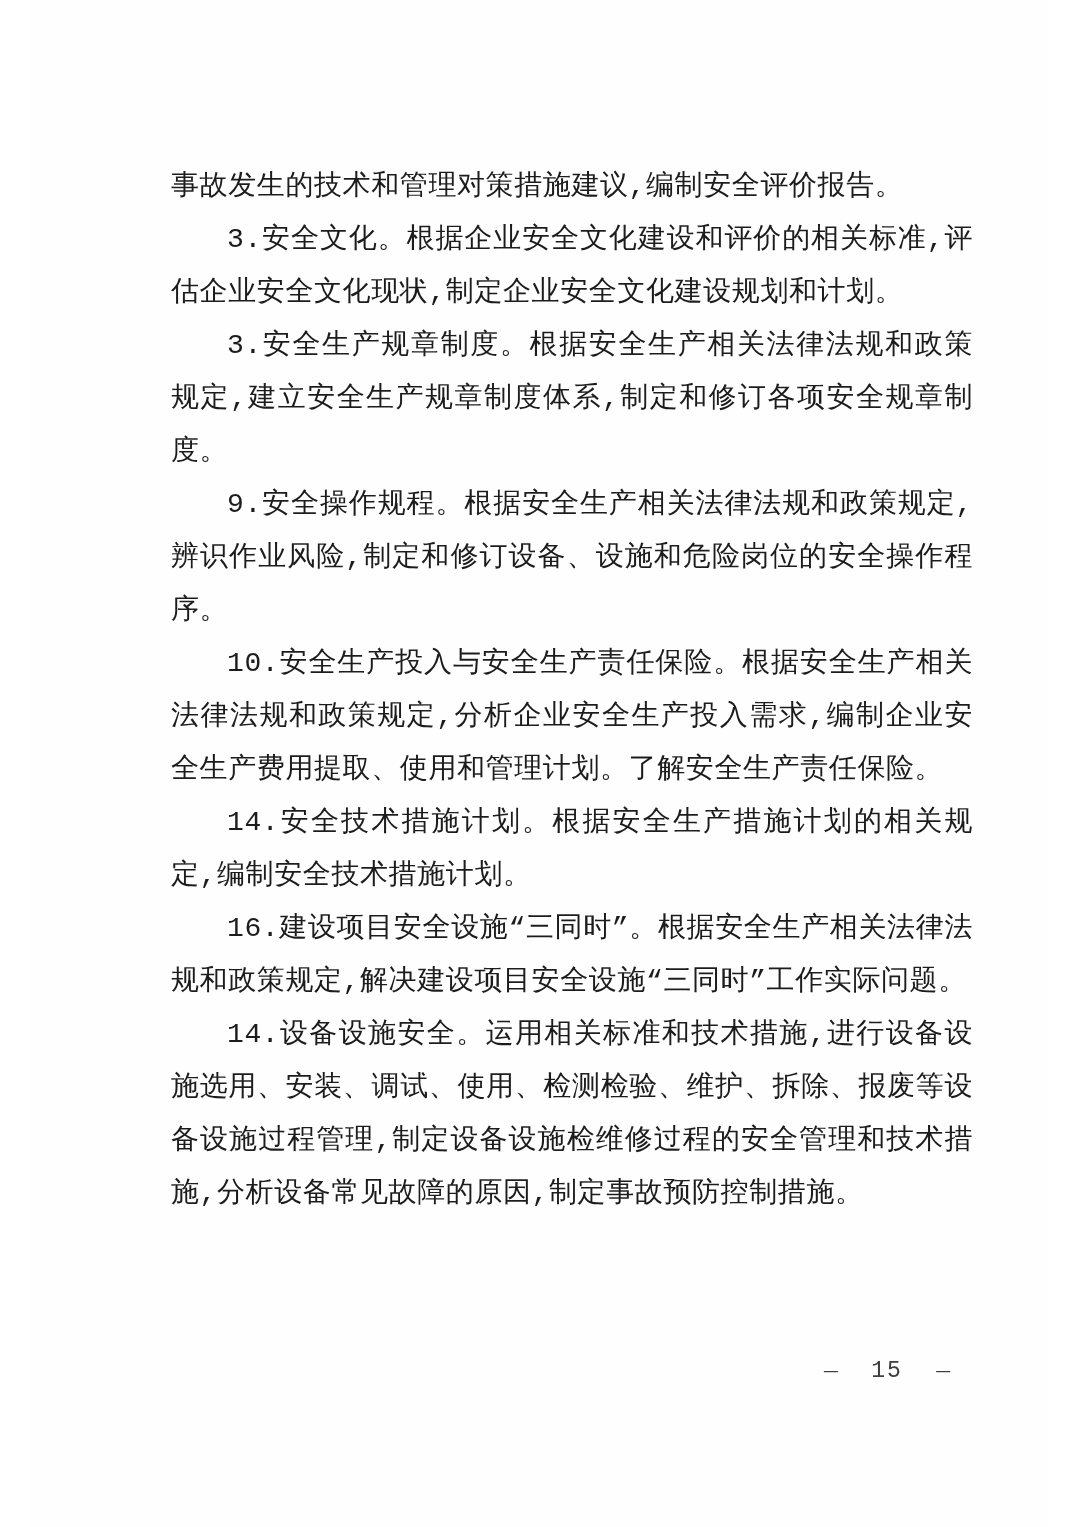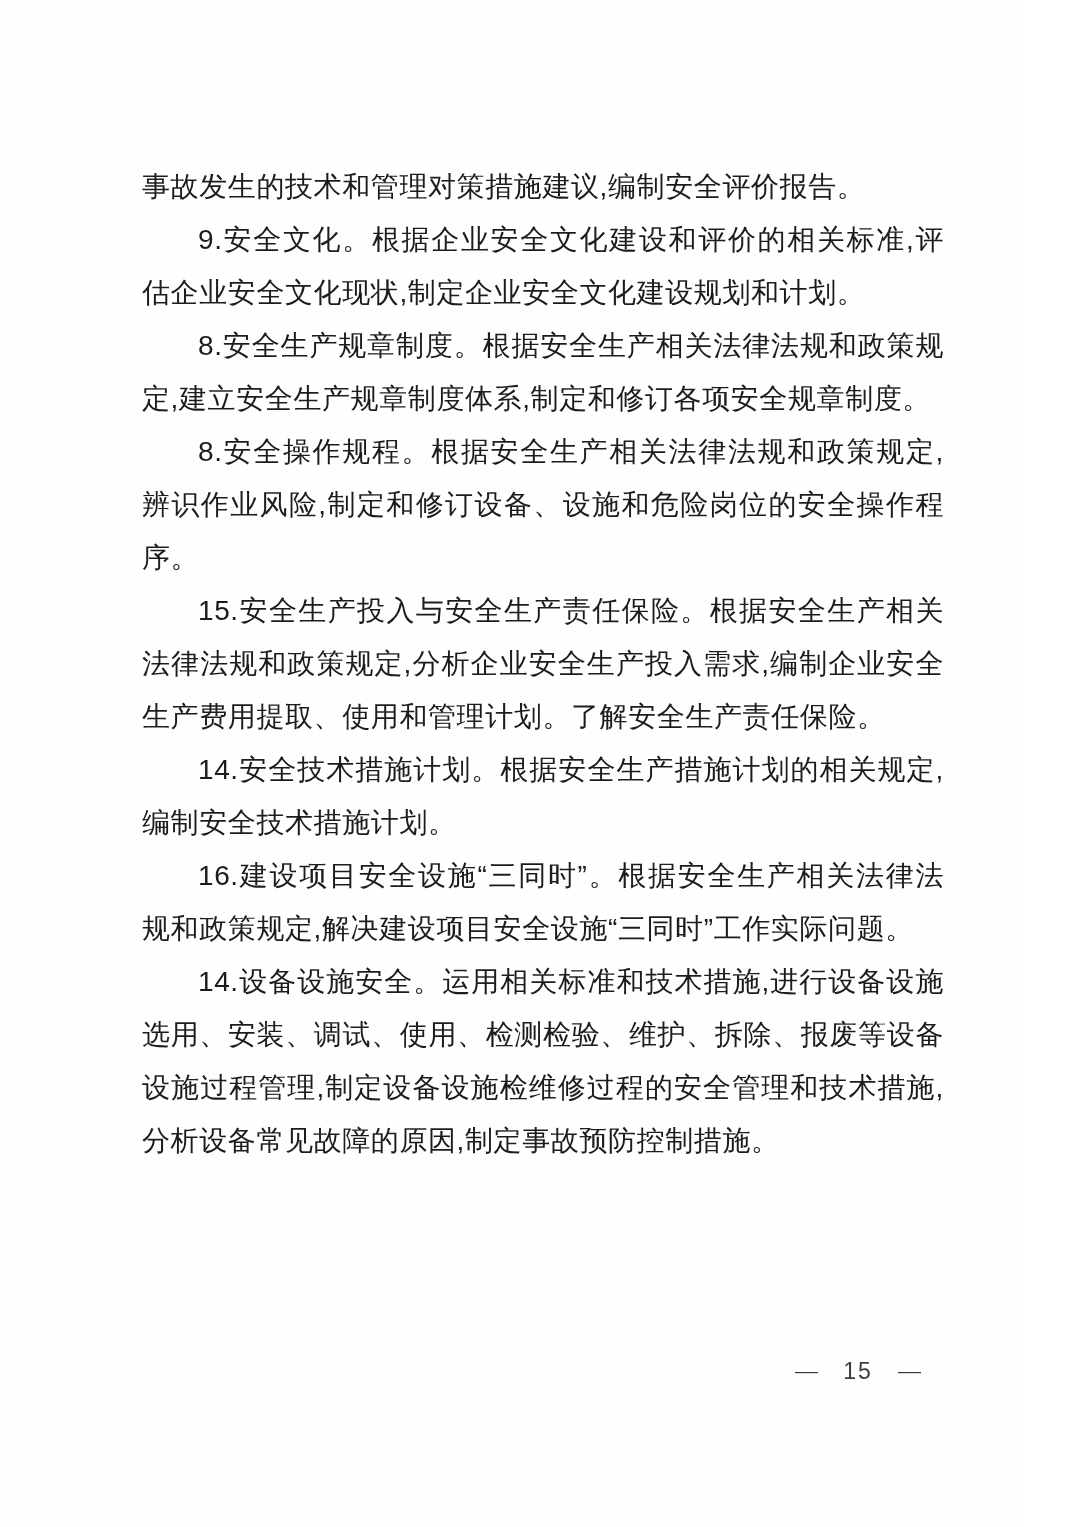--- a/index.html
+++ b/index.html
@@ -6,21 +6,22 @@
     margin: 0;
     padding: 0;
     background: #ffffff;
   }
   .page {
     position: relative;
     width: 1020px;
     height: 1527px;
     background: #fefefe;
     overflow: hidden;
-    font-family: Liberation Sans, sans-serif;
+    font-family: Liberation Mono, monospace;
+    margin-left: 29px;
   }
   .doc-body {
     position: absolute;
     left: 142px;
     top: 160px;
     width: 802px;
     color: #1c1c1c;
     font-size: 28px;
     line-height: 53px;
     letter-spacing: 0.6px;
@@ -55,24 +56,24 @@
     letter-spacing: 2px;
   }
 </style>
 </head>
 <body>
 
 <div class="page">
 
   <div class="doc-body">
     <p class="para continuation">事故发生的技术和管理对策措施建议,编制安全评价报告。</p>
-    <p class="para">9.安全文化。根据企业安全文化建设和评价的相关标准,评估企业安全文化现状,制定企业安全文化建设规划和计划。</p>
-    <p class="para">8.安全生产规章制度。根据安全生产相关法律法规和政策规定,建立安全生产规章制度体系,制定和修订各项安全规章制度。</p>
-    <p class="para">8.安全操作规程。根据安全生产相关法律法规和政策规定,辨识作业风险,制定和修订设备、设施和危险岗位的安全操作程序。</p>
-    <p class="para">15.安全生产投入与安全生产责任保险。根据安全生产相关法律法规和政策规定,分析企业安全生产投入需求,编制企业安全生产费用提取、使用和管理计划。了解安全生产责任保险。</p>
+    <p class="para">3.安全文化。根据企业安全文化建设和评价的相关标准,评估企业安全文化现状,制定企业安全文化建设规划和计划。</p>
+    <p class="para">3.安全生产规章制度。根据安全生产相关法律法规和政策规定,建立安全生产规章制度体系,制定和修订各项安全规章制度。</p>
+    <p class="para">9.安全操作规程。根据安全生产相关法律法规和政策规定,辨识作业风险,制定和修订设备、设施和危险岗位的安全操作程序。</p>
+    <p class="para">10.安全生产投入与安全生产责任保险。根据安全生产相关法律法规和政策规定,分析企业安全生产投入需求,编制企业安全生产费用提取、使用和管理计划。了解安全生产责任保险。</p>
     <p class="para">14.安全技术措施计划。根据安全生产措施计划的相关规定,编制安全技术措施计划。</p>
     <p class="para">16.建设项目安全设施“三同时”。根据安全生产相关法律法规和政策规定,解决建设项目安全设施“三同时”工作实际问题。</p>
     <p class="para">14.设备设施安全。运用相关标准和技术措施,进行设备设施选用、安装、调试、使用、检测检验、维护、拆除、报废等设备设施过程管理,制定设备设施检维修过程的安全管理和技术措施,分析设备常见故障的原因,制定事故预防控制措施。</p>
   </div>
 
   <div class="page-footer">
     <span class="dash">—</span>
     <span class="num">15</span>
     <span class="dash">—</span>
   </div>

